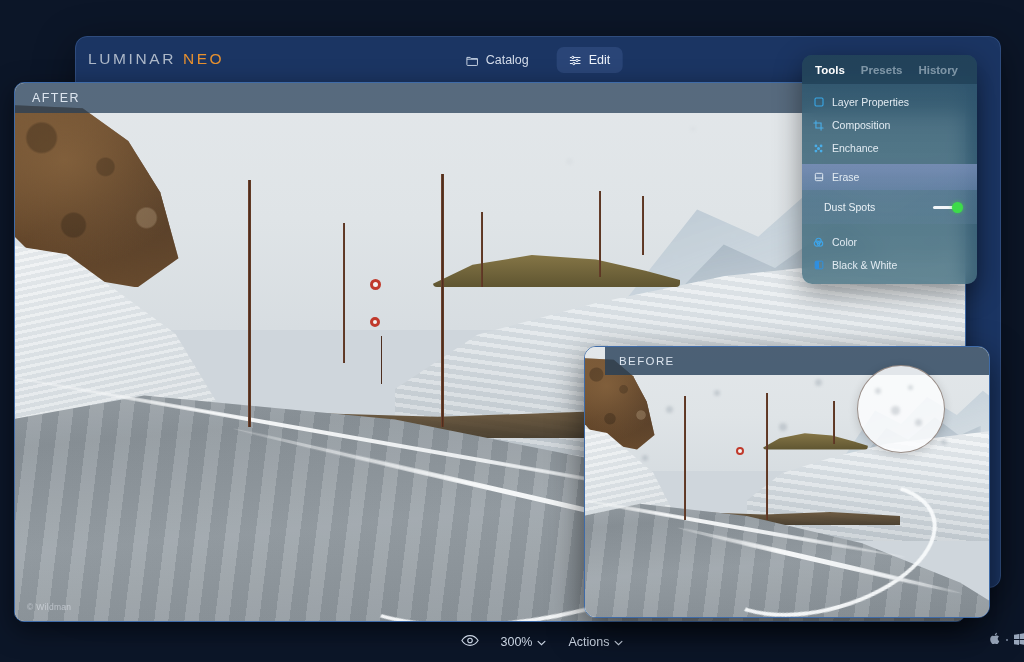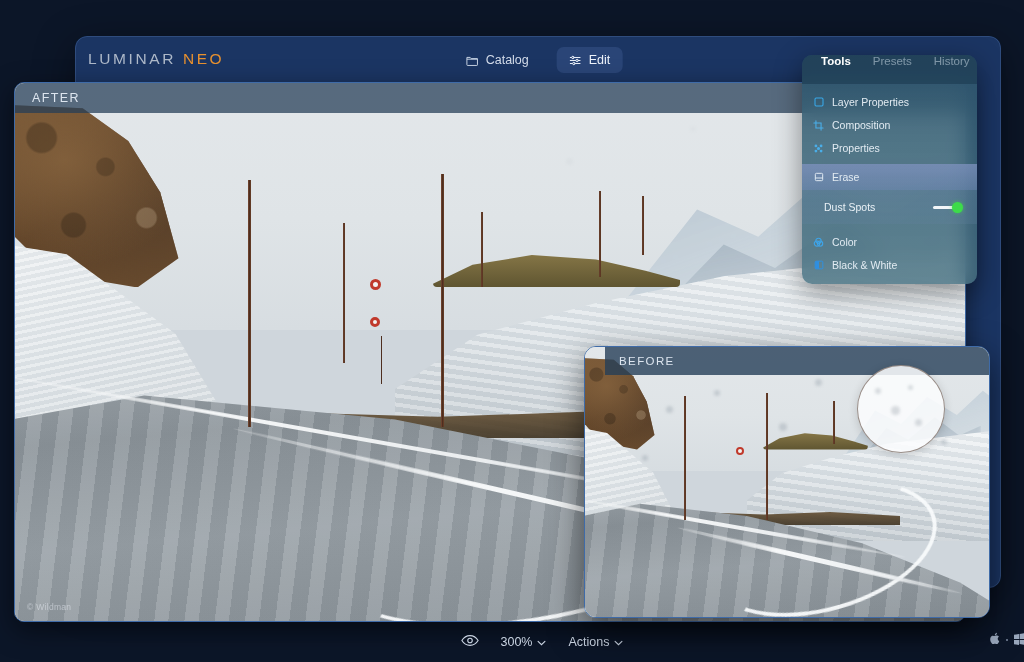--- a/index.html
+++ b/index.html
@@ -310,31 +310,32 @@
     border-radius: 10px;
     overflow: hidden;
     background: linear-gradient(180deg, rgba(46,84,108,.90) 0%, rgba(56,98,118,.86) 40%, rgba(70,112,128,.82) 100%);
     backdrop-filter: blur(9px);
     box-shadow: 0 8px 28px rgba(0,0,0,.42);
     z-index: 20;
     padding-bottom: 8px;
   }
   .tools-tabs {
     display: flex;
-    align-items: flex-start;
-    gap: 22px;
+    align-items: center;
+    gap: 16px;
     height: 29px;
-    padding: 0 19px;
+    padding: 0 13px;
     background: rgba(26,54,76,.55);
   }
   .tools-tab {
     font-size: 11.5px;
     color: rgba(212,226,236,.52);
     cursor: default;
     white-space: nowrap;
+    font-weight: bold;
   }
   .tools-tab.active { color: #ffffff; font-weight: bold; }
 
   .tool-row {
     display: flex;
     align-items: center;
     gap: 8px;
     height: 22px;
     padding: 0 11px;
     margin-top: 1px;
@@ -566,21 +567,21 @@
     <div class="tool-row">
       <span class="ticon">
         <svg width="11" height="11" viewBox="0 0 12 12" fill="#4aaee8">
           <circle cx="3.2" cy="3.2" r="1.5"></circle>
             <circle cx="8.8" cy="3.2" r="1.5"></circle>
           <circle cx="3.2" cy="8.8" r="1.5"></circle>
             <circle cx="8.8" cy="8.8" r="1.5"></circle>
           <circle cx="6" cy="6" r="1.7"></circle>
         </svg>
       </span>
-      <span>Properties</span>
+      <span>Enchance</span>
     </div>
 
     <div class="erase-group">
       <div class="tool-row erase">
         <span class="ticon">
           <svg width="10" height="10" viewBox="0 0 12 12" fill="none" stroke="#dfe9f2" stroke-width="1.2">
             <rect x="1.6" y="1.6" width="8.8" height="8.8" rx="1.3"></rect>
             <path d="M1.6 7.2h8.8"></path>
           </svg>
         </span>

